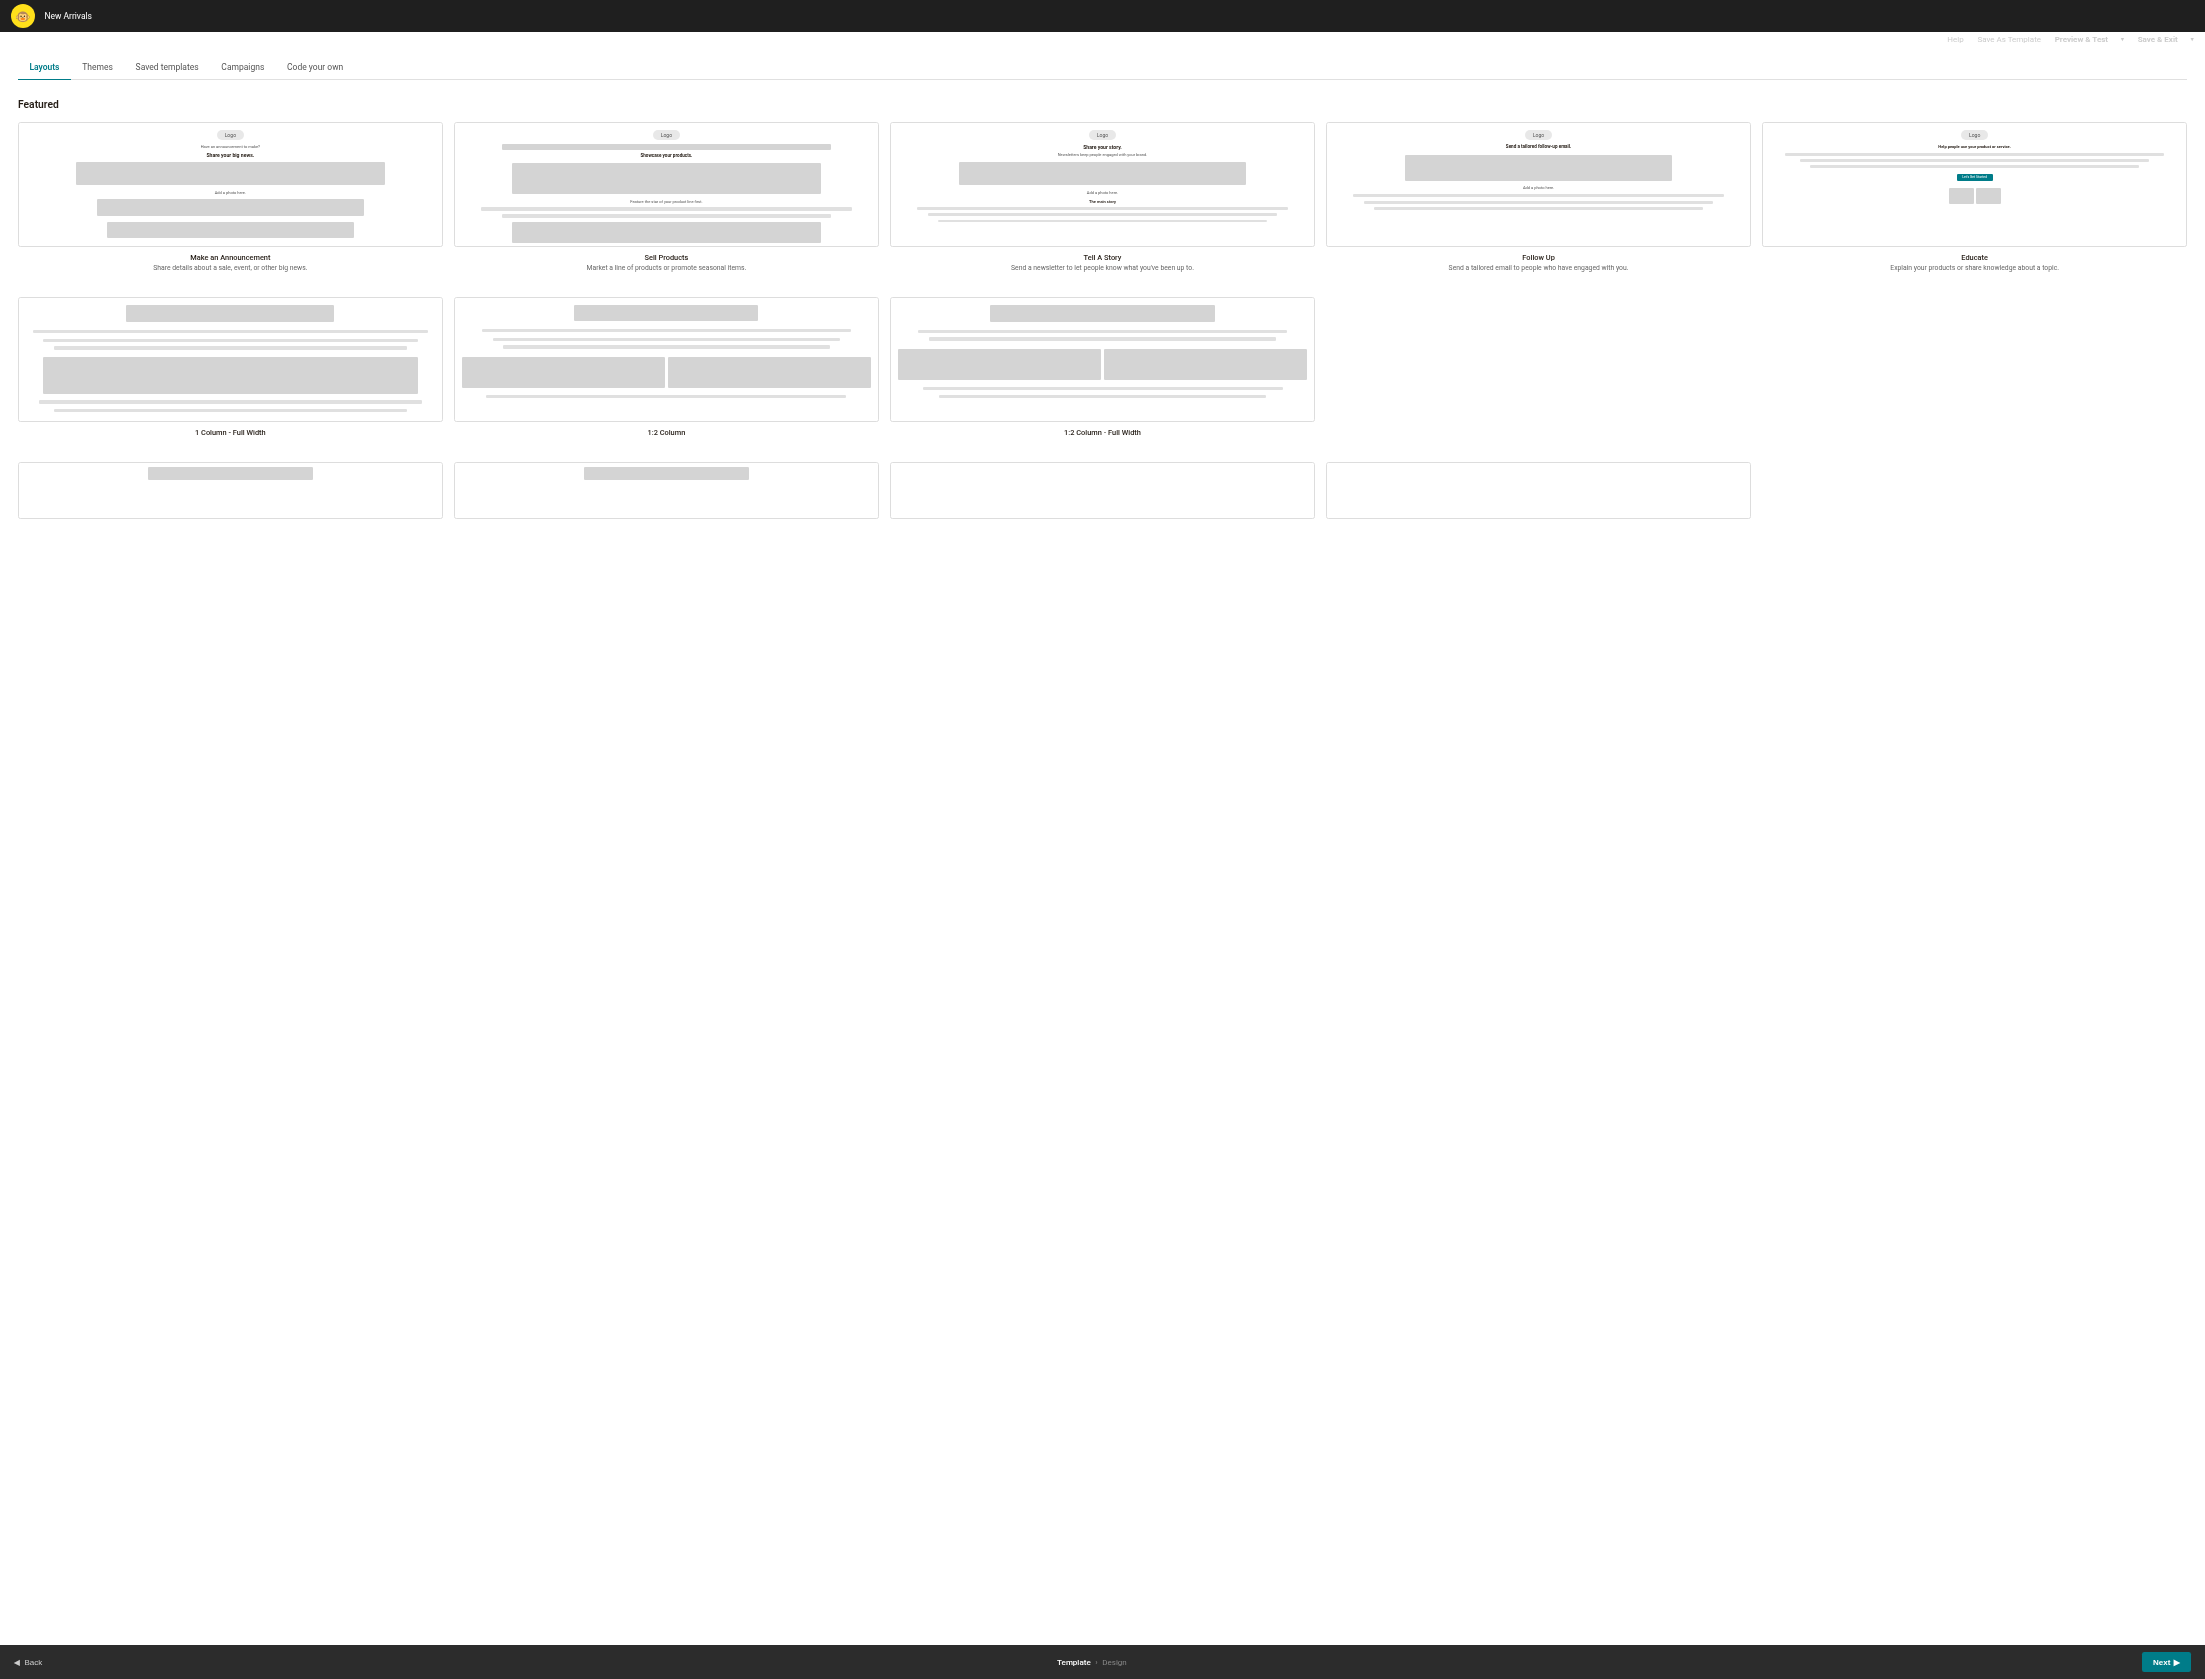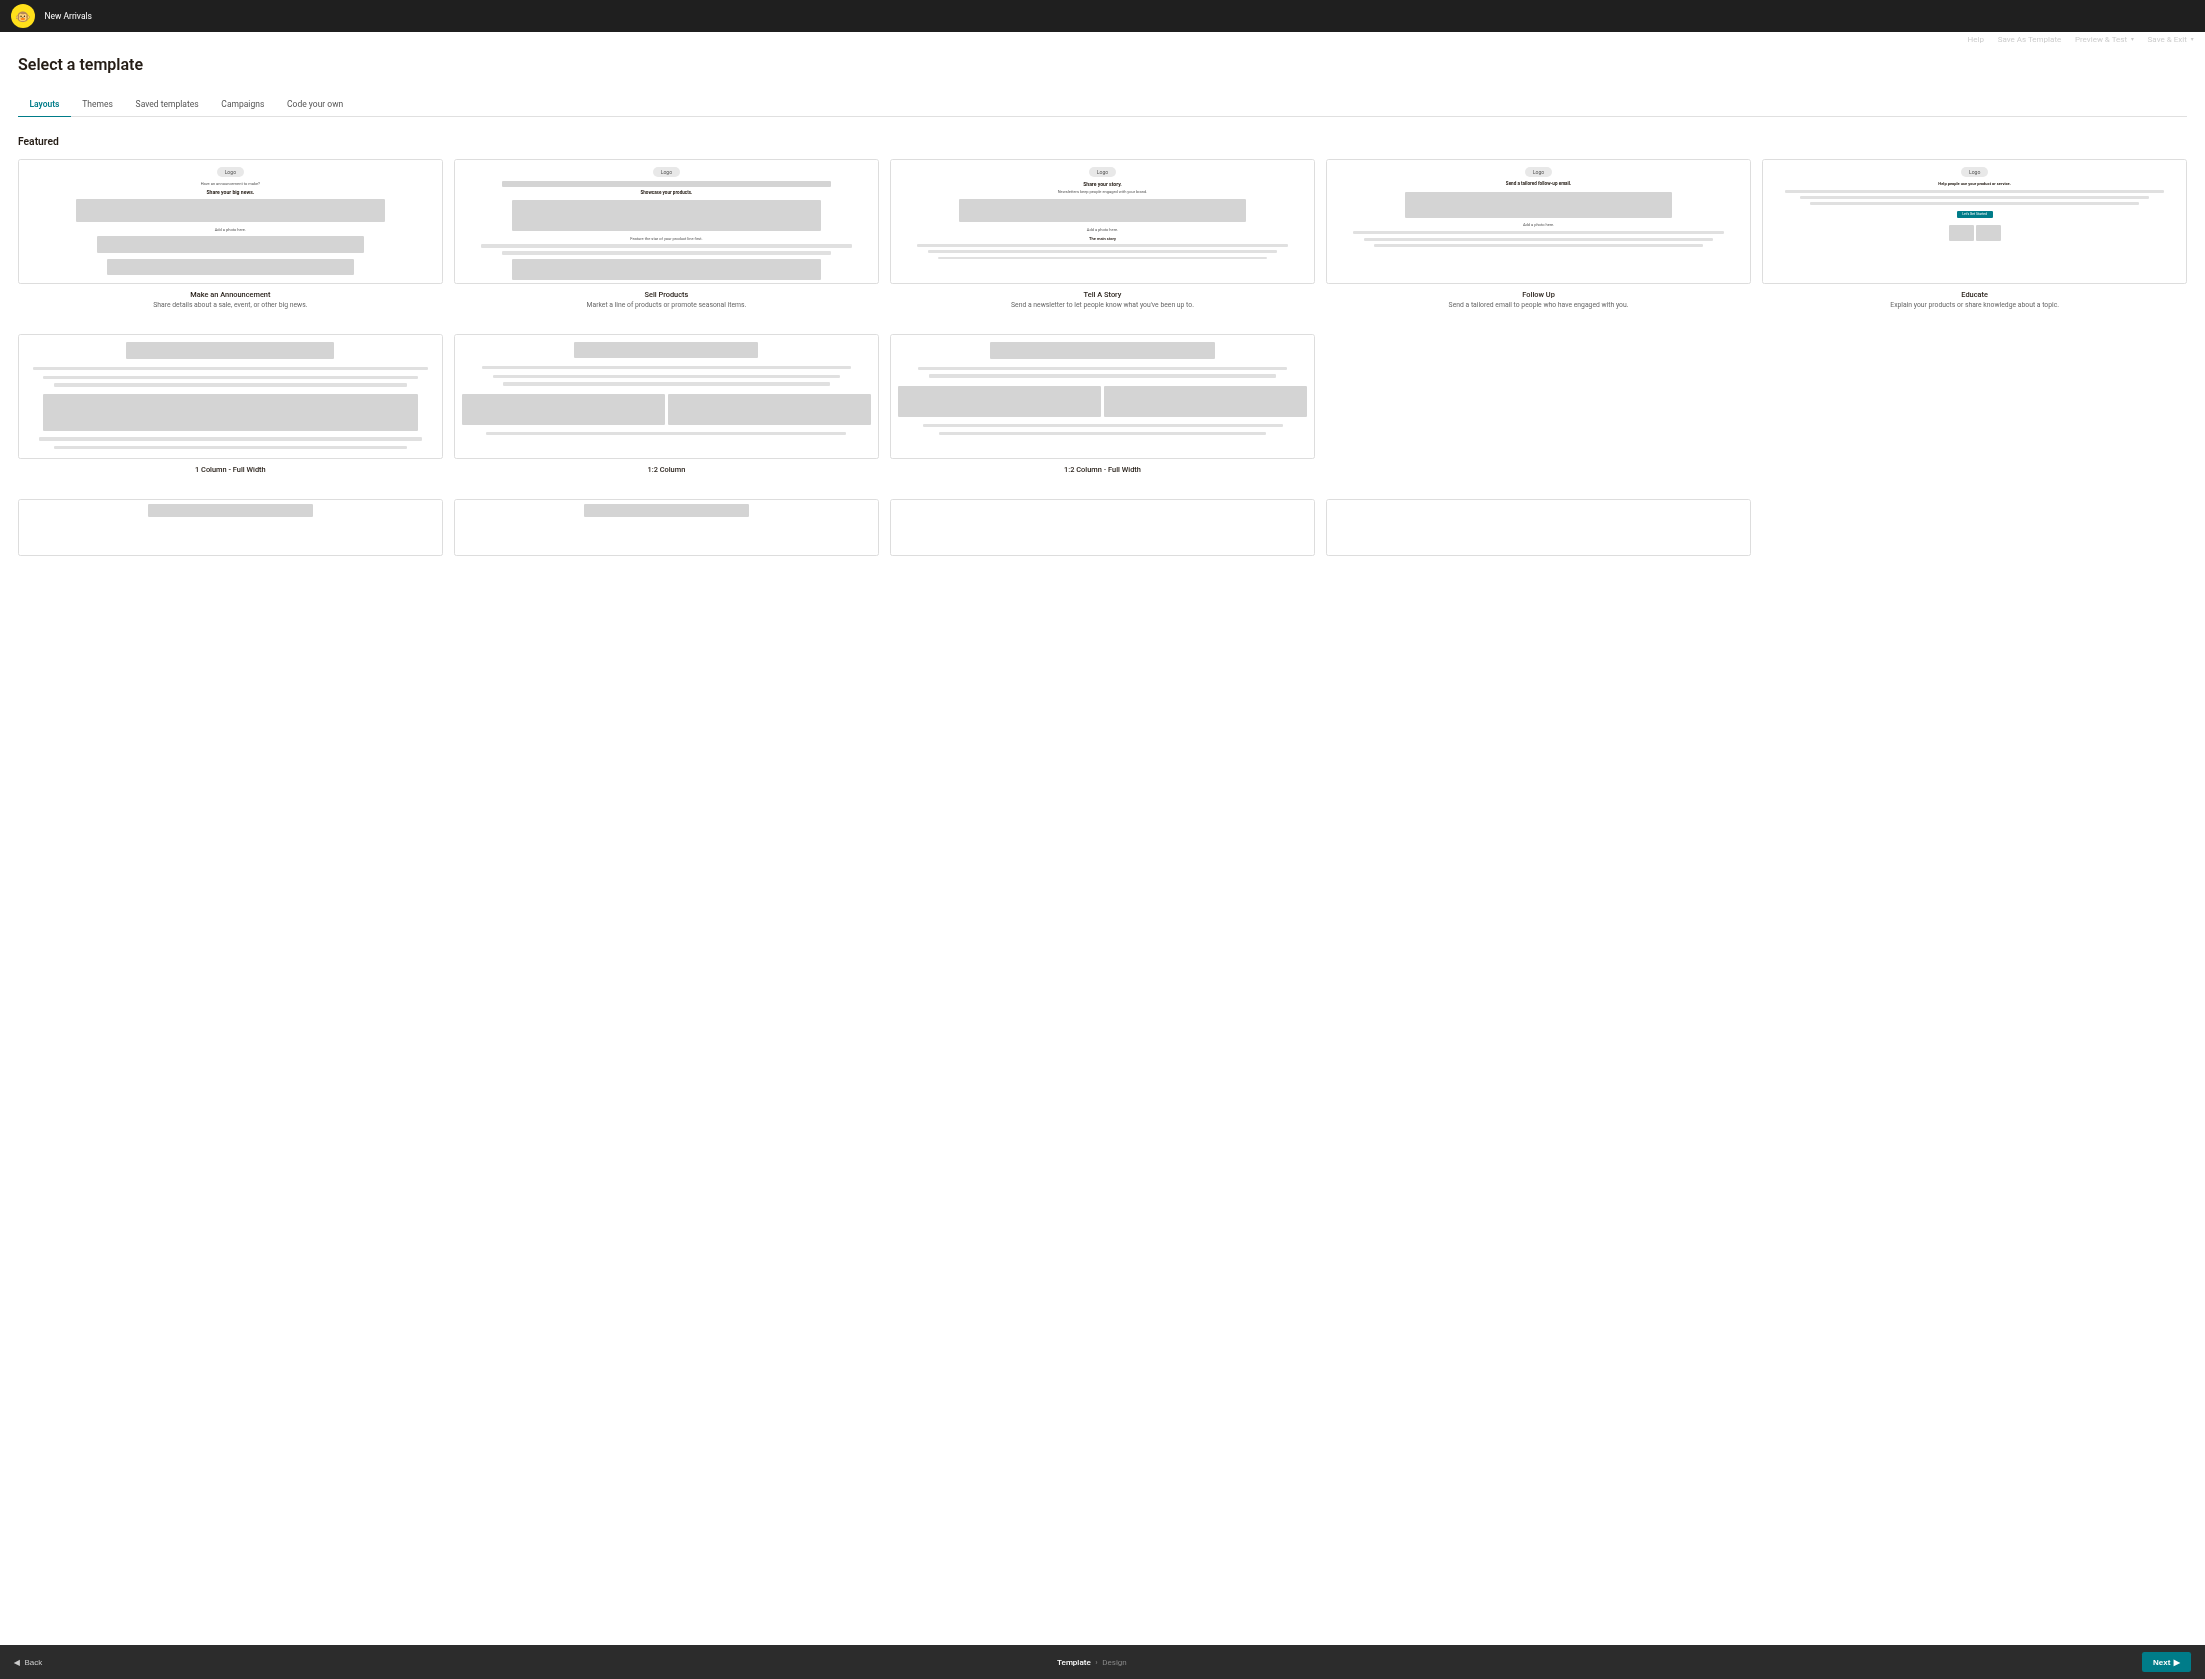--- a/index.html
+++ b/index.html
@@ -11,21 +11,21 @@
       background: #1f1f1f; padding: 0 11.4px; height: 32px; position: fixed; top: 0; left: 0; right: 0; z-index: 100;
     }
     .top-nav-left { display: flex; align-items: center; gap: 9px; }
     .mailchimp-logo {
       width: 24px; height: 24px; background: #ffe01b; border-radius: 50%;
       display: flex; align-items: center; justify-content: center; font-size: 12.5px; flex-shrink: 0;
     }
     .nav-title { color: #fff; font-size: 8.5px; font-weight: 400; }
     .top-nav-right { display: flex; align-items: center; gap: 13.7px; margin-top: 46px; }
     .nav-link { color: #ccc; font-size: 8px; text-decoration: none; cursor: pointer; white-space: nowrap; }
-    .nav-link-dropdown { display: flex; align-items: center; gap: 4px; color: #ccc; font-size: 8px; cursor: pointer; }
+    .nav-link-dropdown { display: flex; align-items: center; gap: 13px; color: #ccc; font-size: 8px; cursor: pointer; font-weight: bold; }
     .chevron-down { font-size: 5.7px; }
 
     
     .main-content {
       margin-top: 32px; padding: 23px 18px; background: #fff; min-height: calc(100vh - 32px - 34px);
     }
     .page-title { font-size: 16px; font-weight: 600; color: #241c15; margin-bottom: 18px; }
 
     
     .tabs { display: flex; gap: 0; border-bottom: 0.6px solid #e0e0e0; margin-bottom: 18px; }
@@ -109,21 +109,20 @@
       <span class="chevron-down">▾</span>
     </span>
     <span class="nav-link-dropdown">
       <span>Save &amp; Exit</span>
       <span class="chevron-down">▾</span>
     </span>
   </div>
 </nav>
 
 <div class="main-content">
-  <h1 class="page-title">Select a template</h1>
 
   <div class="tabs">
     <div class="tab active">Layouts</div>
     <div class="tab">Themes</div>
     <div class="tab">Saved templates</div>
     <div class="tab">Campaigns</div>
     <div class="tab">Code your own</div>
   </div>
 
   <h2 class="section-title">Featured</h2>

